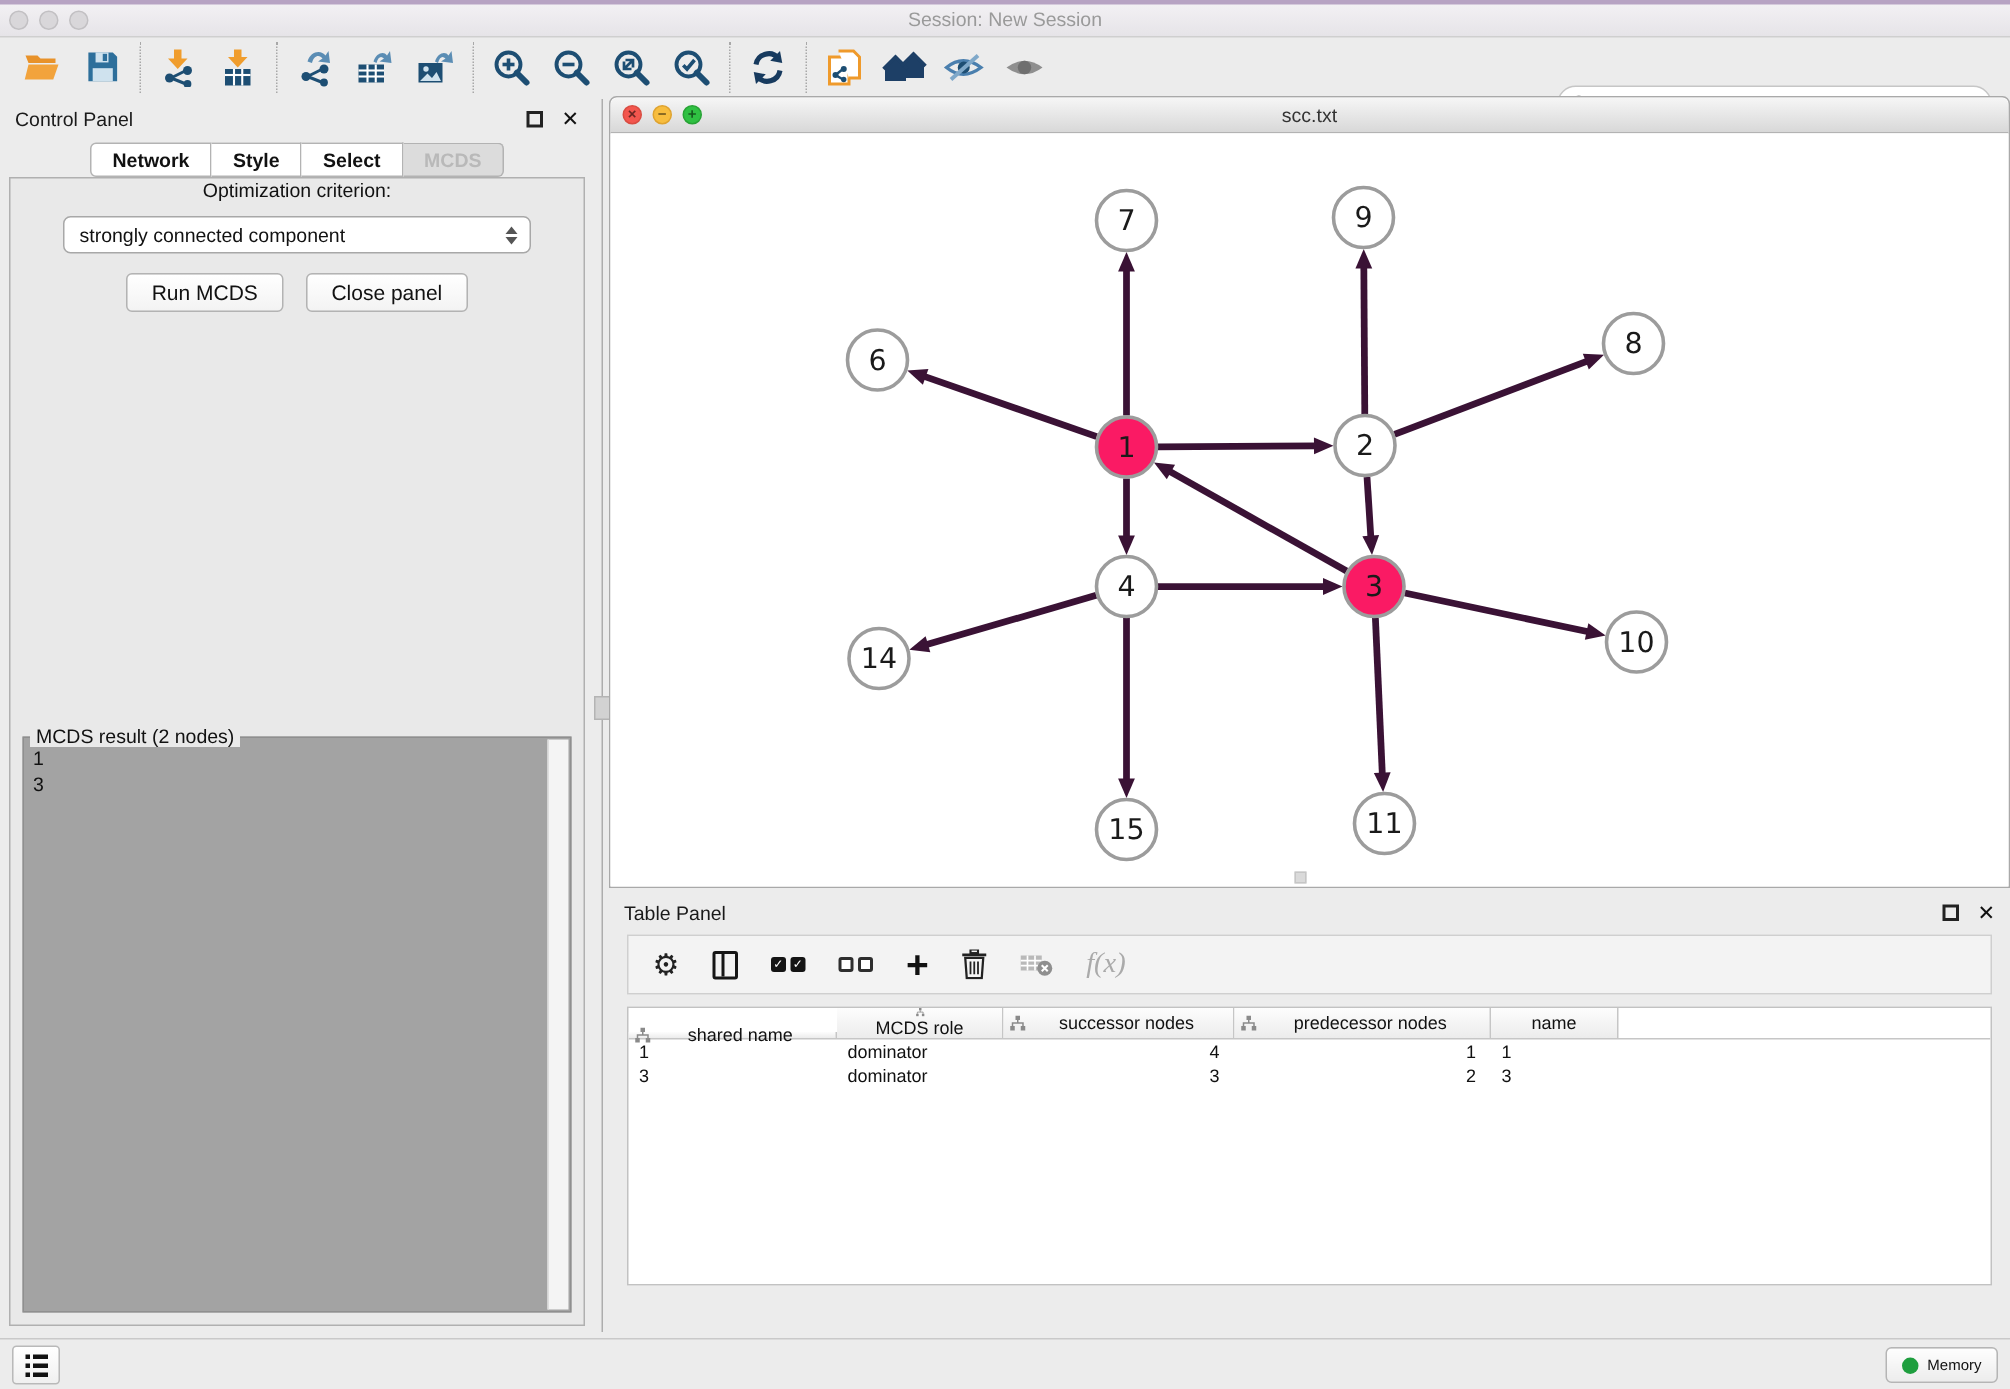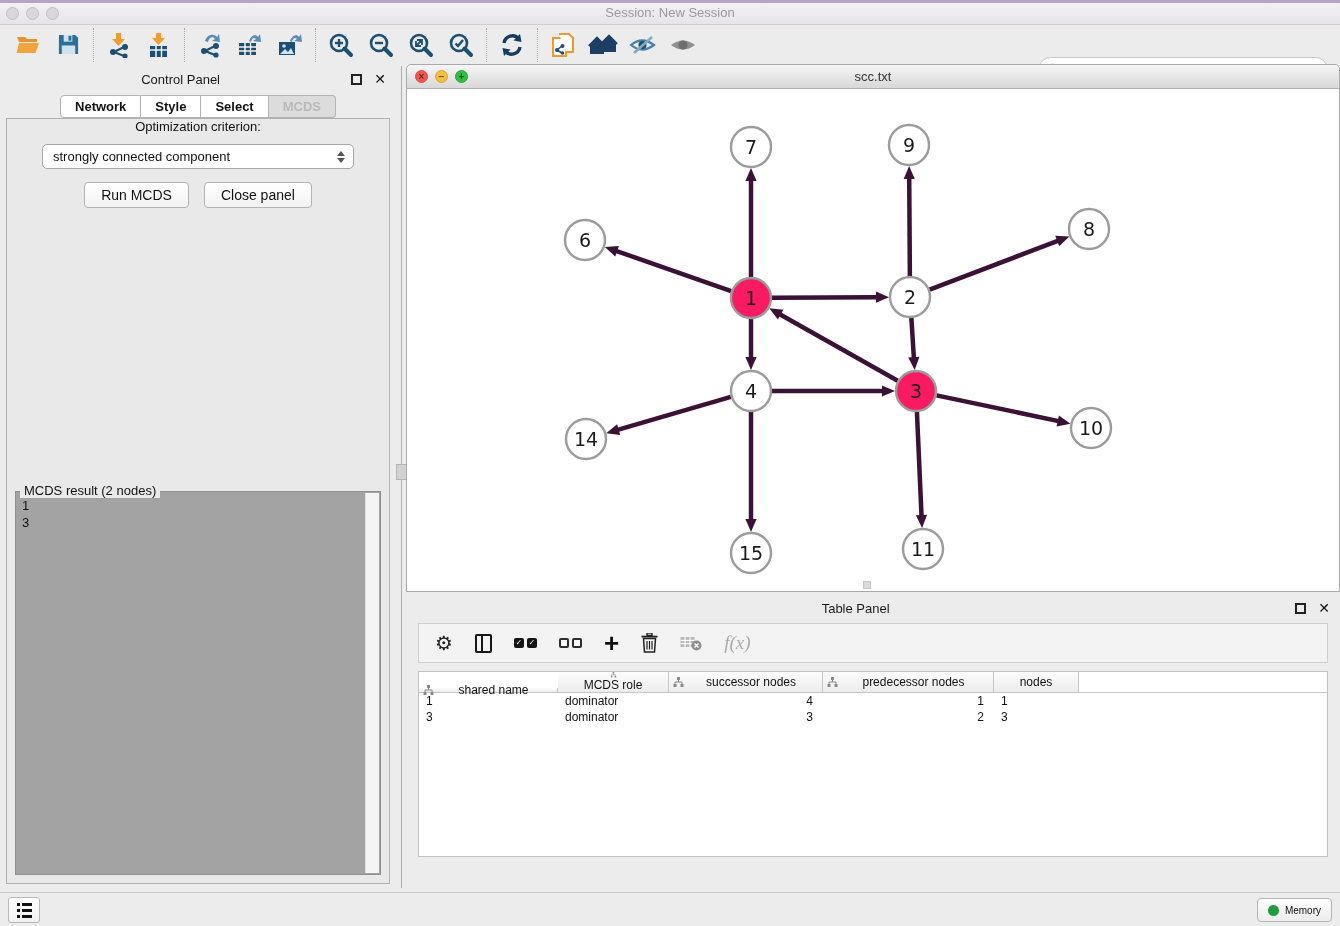--- a/index.html
+++ b/index.html
@@ -18,21 +18,21 @@
   
   .toolbar { position:absolute; top:25px; left:0; right:0; height:39px; display:flex; align-items:center; padding-left:8px; }
   .tbtn { width:40px; height:34px; display:flex; align-items:center; justify-content:center; }
   .tsep { height:34px; border-left:1px dotted #a8a8a8; margin:0 5px; }
   .searchbox { position:absolute; right:12px; top:32px; width:290px; height:25px; background:#fff;
     border:1px solid #c6c6c6; border-radius:13px; display:flex; align-items:center; padding-left:8px; }
   .searchbox input { border:none; outline:none; flex:1; font-size:13px; background:transparent; margin-left:5px; }
 
   
   .cpanel { position:absolute; left:0; top:66px; width:396px; height:822px; }
-  .panel-head { height:26px; display:flex; align-items:center; padding:0 10px;text-align:center; }
+  .panel-head { height:26px; display:flex; align-items:center; padding:0 10px; }
   .panel-head .ptitle { flex:1; font-size:13px; color:#1a1a1a; }
   .float-ico { width:11px; height:11px; border:2px solid #222; margin-right:12px; cursor:pointer; }
   .close-ico { font-size:14px; font-weight:bold; color:#111; cursor:pointer; line-height:11px; }
   .tabsrow { display:flex; justify-content:center; margin-top:3px; position:relative; z-index:2; }
   .tab { padding:3px 14px; background:#fff; border:1px solid #b3b3b3; border-left:none;
     font-size:13px; font-weight:bold; color:#111; cursor:pointer; }
   .tab:first-child { border-left:1px solid #b3b3b3; border-radius:4px 0 0 4px; }
   .tab:last-child { border-radius:0 4px 4px 0; }
   .tab.active { background:#dcdcdc; color:#b9b9b9; }
   .cpanel .content { position:absolute; left:6px; right:6px; top:52px; bottom:4px;
@@ -465,21 +465,21 @@
           <div class="th" style="width: 171px;">
             <svg width="11" height="11" viewBox="0 0 11 11">
               <rect x="4" y="0" width="3" height="3" fill="#8a8a8a"></rect>
               <path d="M5.5 3v2 M2 7V5h7v2" stroke="#8a8a8a" fill="none"></path>
               <rect x="0.5" y="7" width="3" height="3" fill="#8a8a8a"></rect>
               <rect x="7.5" y="7" width="3" height="3" fill="#8a8a8a"></rect>
             </svg>
             <span class="hlabel">predecessor nodes</span>
           </div>
           <div class="th" style="width: 85px;">
-            <span class="hlabel">nodes</span>
+            <span class="hlabel">name</span>
           </div>
         </div>
       <div id="table-body">
           <div class="tr">
             <div class="td left" style="width: 139px;">1</div>
             <div class="td left" style="width: 111px;">dominator</div>
             <div class="td right" style="width: 154px;">4</div>
             <div class="td right" style="width: 171px;">1</div>
             <div class="td left" style="width: 85px;">1</div>
           </div>

